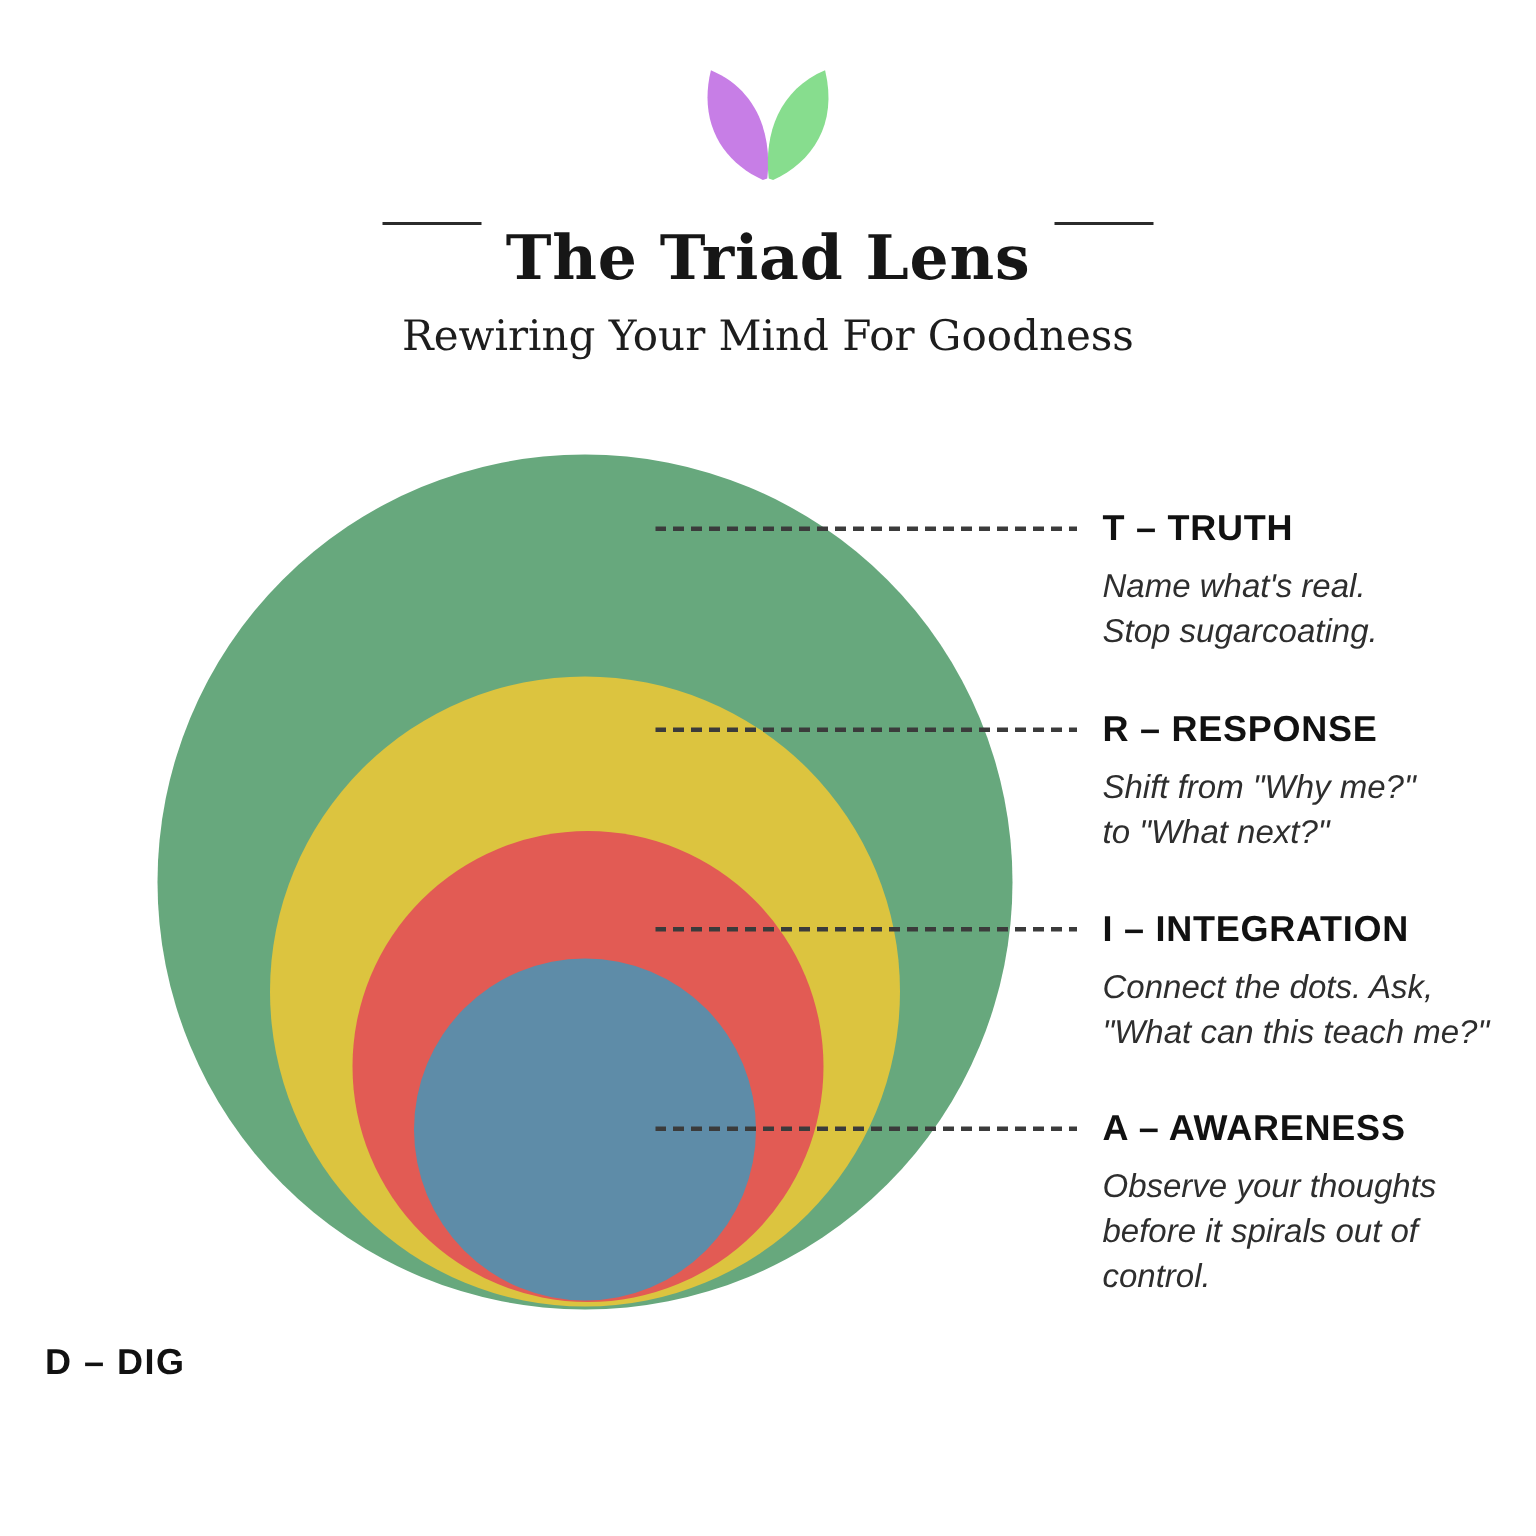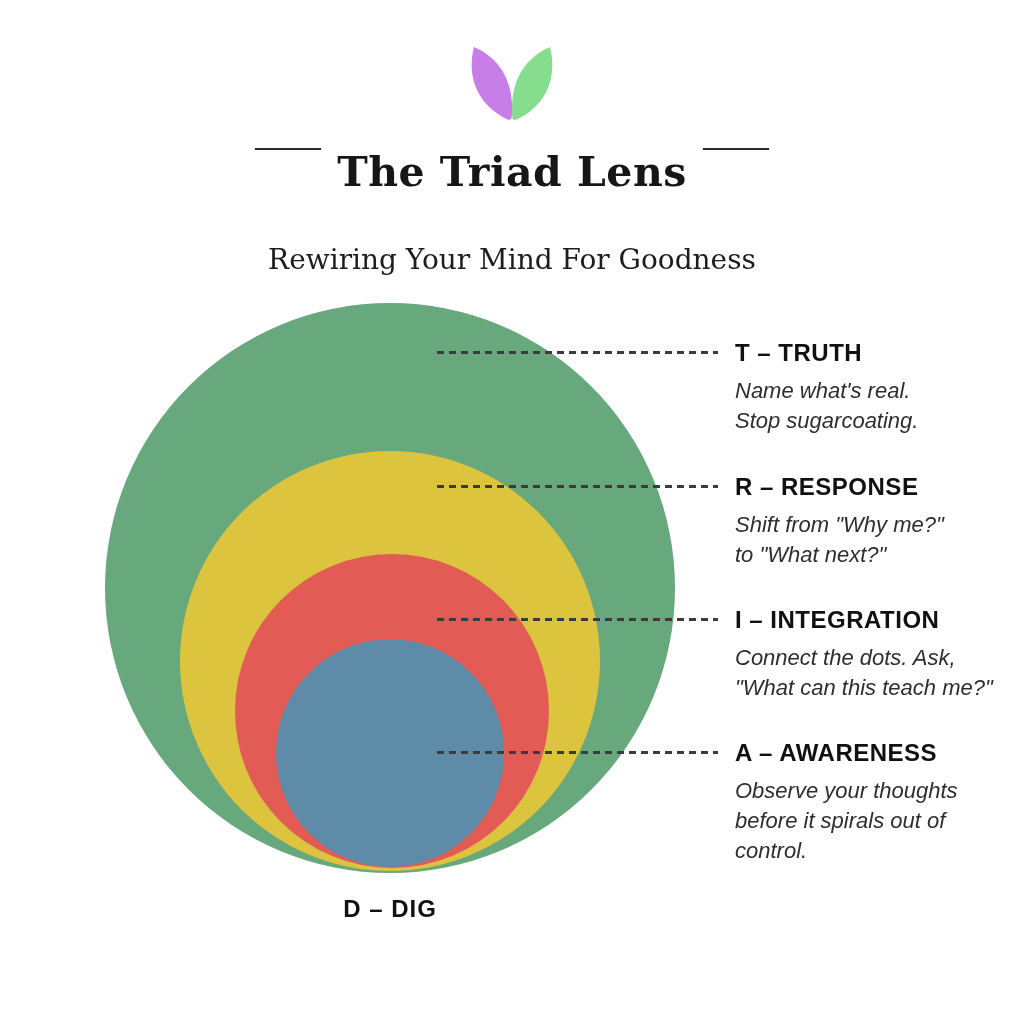--- a/index.html
+++ b/index.html
@@ -47,21 +47,20 @@
     position: absolute;
     left: 0;
     top: 207px;
     width: 1024px;
     text-align: center;
     font-family: "DejaVu Serif", "Liberation Serif", serif;
     font-weight: 400;
     font-size: 28px;
     color: #1d1d1d;
     white-space: nowrap;
-    margin-top: 36px;
   }
 
   
   .circle { position: absolute; border-radius: 50%; }
   .circle-truth       { left: 105px; top: 303px; width: 570px; height: 570px; }
   .circle-response    { left: 180px; top: 451px; width: 420px; height: 420px; }
   .circle-integration { left: 235px; top: 554px; width: 314px; height: 314px; }
   .circle-awareness   { left: 276px; top: 639px; width: 228px; height: 228px; }
 
   
@@ -104,21 +103,20 @@
     line-height: 30px;
     white-space: pre-line;
   }
 
   
   .bottom-block {
     position: absolute;
     left: 30px;
     top: 895px;
     width: 720px;
-    text-align: center;
   }
   .bottom-label {
     font-size: 24px;
     font-weight: 700;
     color: #111111;
     letter-spacing: 1px;
     white-space: nowrap;
   }
   .bottom-desc {
     margin-top: 8px;

